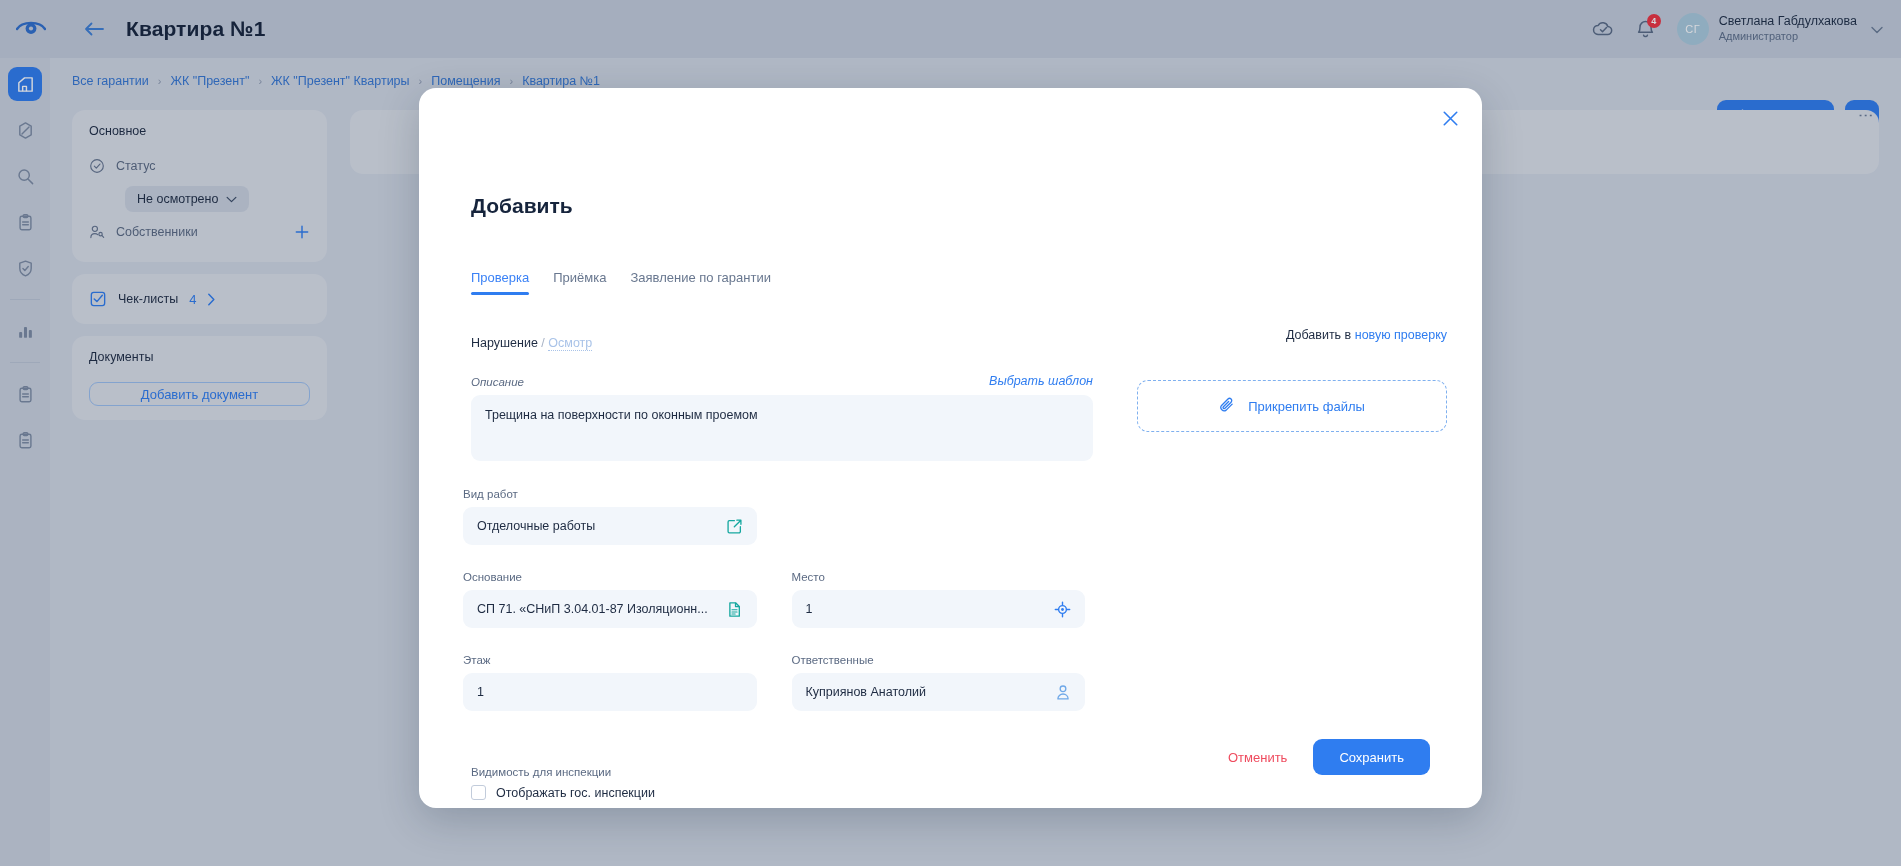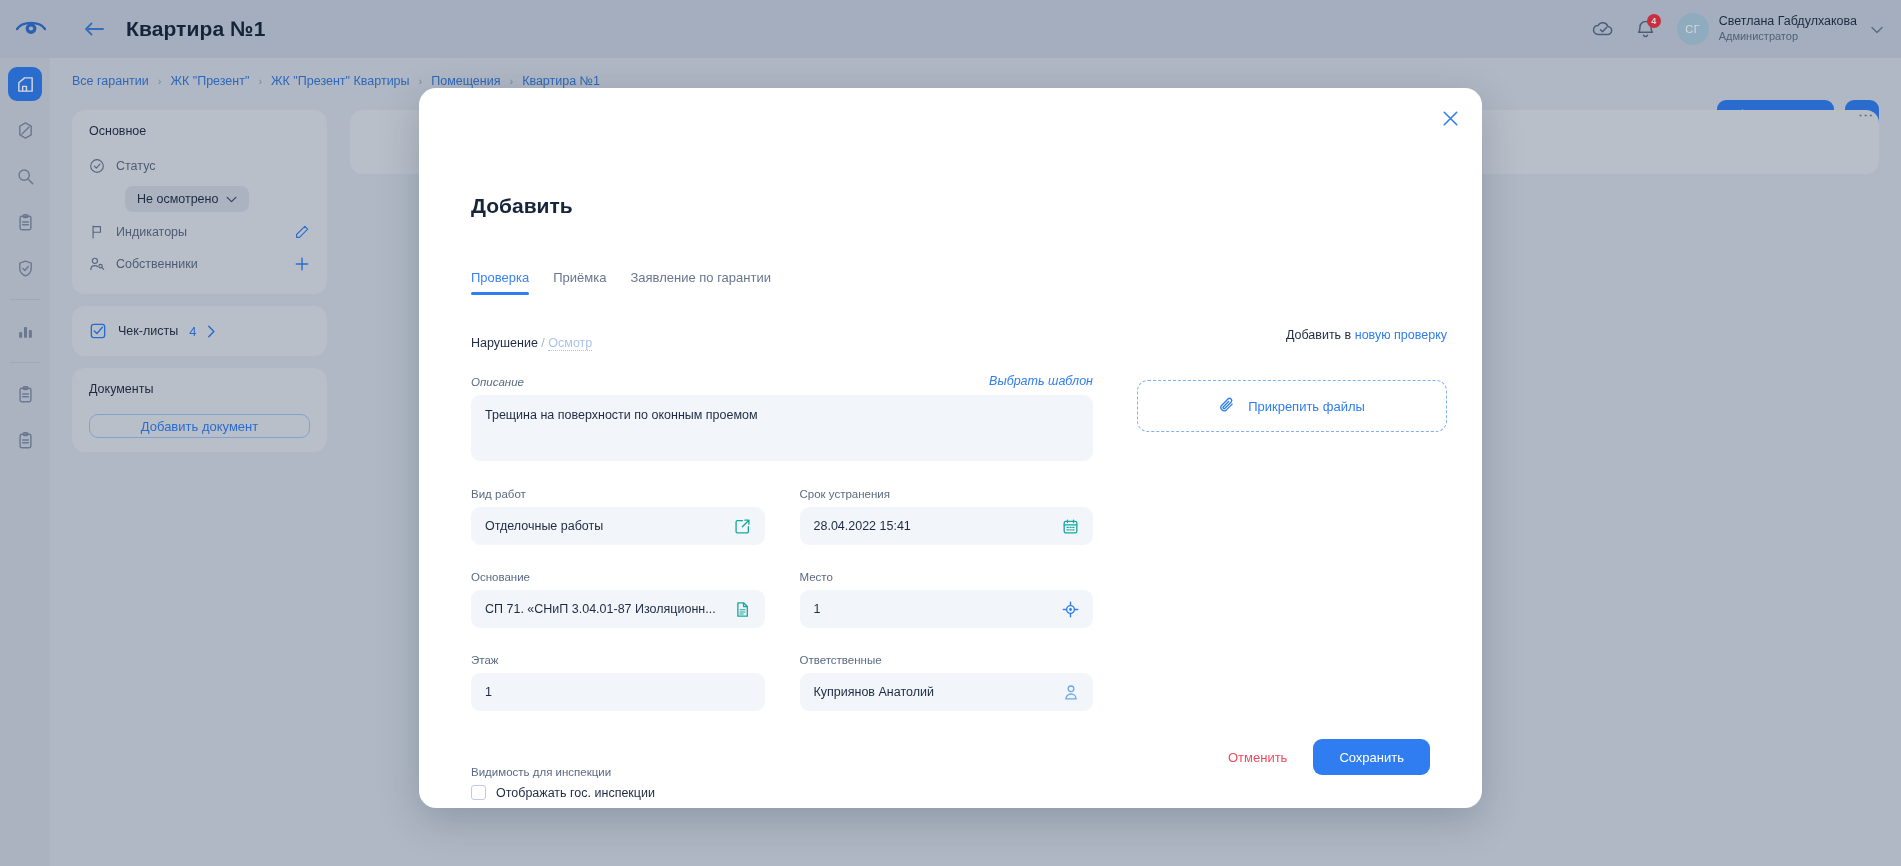--- a/index.html
+++ b/index.html
@@ -202,21 +202,21 @@
   .tmpl-link {
     margin-left: auto; color: #2f7df0; font-size: 12.5px; cursor: pointer;
     margin-bottom: 7px;
   }
   .textarea {
     background: #f2f6fb; border-radius: 9px; height: 66px;
     padding: 13px 14px; font-size: 12.5px; color: #1e2b42;
     width: 622px;
   }
 
-  .grid { position: absolute; left: 52px; top: 400px; width: 622px; }
+  .grid { position: absolute; left: 44px; top: 400px; width: 622px; }
   .grid-row { display: flex; gap: 35px; margin-bottom: 26px; }
   .cell { width: 294px; }
 
   .vis-block { position: absolute; left: 52px; top: 678px; }
   .cbx-row { display: flex; align-items: center; gap: 10px; margin-top: 1px; cursor: pointer; }
   .cbx {
     width: 15px; height: 15px; border: 1.5px solid #c2ccdb; border-radius: 3px;
     background: #fff;
   }
   .cbx-lbl { font-size: 12.5px; color: #1e2b42; }
@@ -401,33 +401,20 @@
         </div>
         <div class="status-pill">
           <span>Не осмотрено</span>
           <span>
             <svg width="11" height="7" viewBox="0 0 12 8" fill="none">
                 <path d="M1 1.5L6 6.5 11 1.5" stroke="#3c4c66" stroke-width="1.4" stroke-linecap="round" stroke-linejoin="round"></path>
               </svg>
           </span>
         </div>
 
-        <div class="card-row">
-          <span class="row-ico">
-            <svg width="16" height="16" viewBox="0 0 18 18" fill="none">
-              <path d="M4.6 2.2v13.6M4.6 3h8.3v6.3H4.6" stroke="#66758f" stroke-width="1.3" stroke-linecap="round" stroke-linejoin="round"></path>
-            </svg>
-          </span>
-          <span class="grow">Индикаторы</span>
-          <span class="edit-ico">
-            <svg width="16" height="16" viewBox="0 0 18 18" fill="none">
-              <path d="M12.2 2.6l3.2 3.2L6.1 15H2.9v-3.2L12.2 2.6z" stroke="#2f7df0" stroke-width="1.3" stroke-linejoin="round"></path>
-            </svg>
-          </span>
-        </div>
 
         <div class="card-row">
           <span class="row-ico">
             <svg width="16" height="16" viewBox="0 0 18 18" fill="none">
               <circle cx="6.6" cy="5.4" r="2.9" stroke="#66758f" stroke-width="1.3"></circle>
               <path d="M2.1 15.3c0-2.7 2-4.5 4.5-4.5 1.3 0 2.4.4 3.2 1.2" stroke="#66758f" stroke-width="1.3" stroke-linecap="round"></path>
               <circle cx="13" cy="11.4" r="1.9" stroke="#66758f" stroke-width="1.3"></circle>
               <path d="M14.4 12.8l2.1 2.2" stroke="#66758f" stroke-width="1.3" stroke-linecap="round"></path>
             </svg>
           </span>
@@ -506,33 +493,20 @@
           <div class="field">
             <span class="val">Отделочные работы</span>
             <span class="ico ico-teal">
               <svg width="17" height="17" viewBox="0 0 18 18" fill="none">
                 <path d="M15.2 9.3v5.1a1.4 1.4 0 0 1-1.4 1.4H3.6a1.4 1.4 0 0 1-1.4-1.4V4.2a1.4 1.4 0 0 1 1.4-1.4h5.3" stroke="#16a8a0" stroke-width="1.4" stroke-linecap="round" stroke-linejoin="round"></path>
                 <path d="M11.5 2.3h4.3v4.3M15.5 2.6l-6.7 6.7" stroke="#16a8a0" stroke-width="1.4" stroke-linecap="round" stroke-linejoin="round"></path>
               </svg>
             </span>
           </div>
         </div>
-        <div class="cell">
-          <div class="lbl">Срок устранения</div>
-          <div class="field">
-            <span class="val">28.04.2022 15:41</span>
-            <span class="ico ico-teal">
-              <svg width="17" height="17" viewBox="0 0 18 18" fill="none">
-                <rect x="2.3" y="3.6" width="13.4" height="12.1" rx="1.6" stroke="#16a8a0" stroke-width="1.4"></rect>
-                <path d="M2.3 7.2h13.4M5.8 2.2v2.6M12.2 2.2v2.6" stroke="#16a8a0" stroke-width="1.4" stroke-linecap="round"></path>
-                <path d="M5.4 9.9h1.3M8.4 9.9h1.3M11.4 9.9h1.3M5.4 12.6h1.3M8.4 12.6h1.3M11.4 12.6h1.3" stroke="#16a8a0" stroke-width="1.3" stroke-linecap="round"></path>
-              </svg>
-            </span>
-          </div>
-        </div>
       </div>
 
       <div class="grid-row">
         <div class="cell">
           <div class="lbl">Основание</div>
           <div class="field">
             <span class="val">СП 71. «СНиП 3.04.01-87 Изоляционн...</span>
             <span class="ico ico-teal">
               <svg width="17" height="17" viewBox="0 0 18 18" fill="none">
                 <path d="M4.1 1.9h6l4 4v10.2H4.1V1.9z" stroke="#16a8a0" stroke-width="1.4" stroke-linejoin="round"></path>

